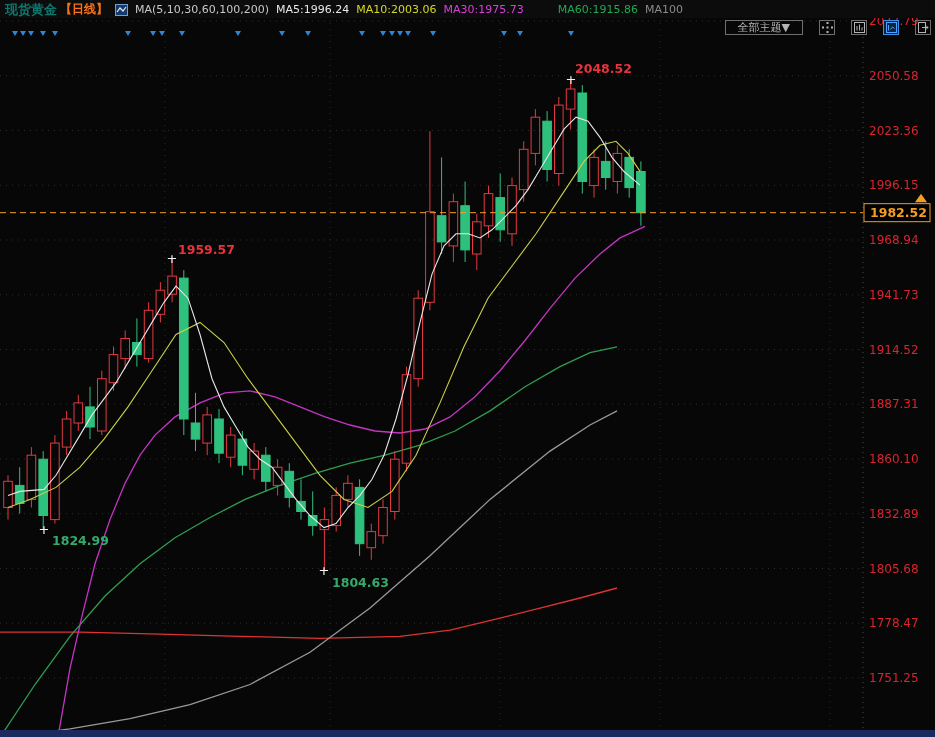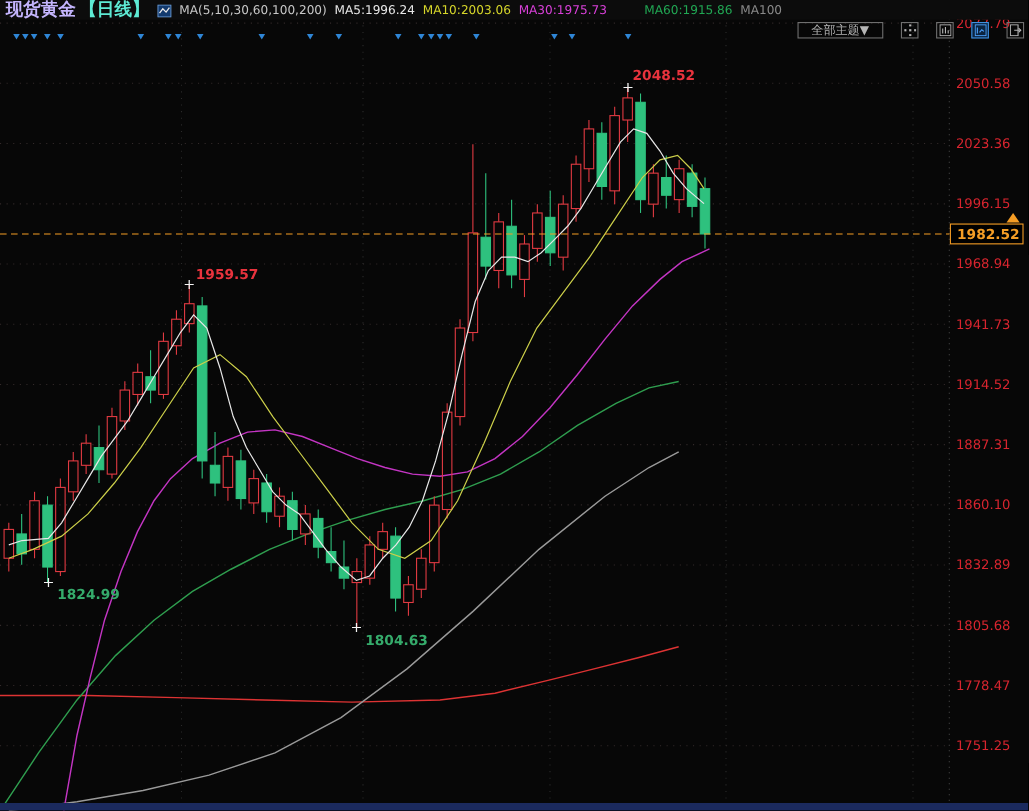--- a/index.html
+++ b/index.html
@@ -2,22 +2,22 @@
 <html><head>
 <meta charset="utf-8">
 <style>
   html,body{margin:0;padding:0;background:#000;}
   .stage{position:relative;width:935px;height:737px;background:#070707;overflow:hidden;
          font-family:"DejaVu Sans","Liberation Sans",sans-serif;}
   .header{position:absolute;top:0;left:0;right:0;height:17px;z-index:3;background:#0c0c0c;
           display:flex;justify-content:space-between;align-items:center;padding:1px 4px 0 5px;
           font-size:11px;white-space:nowrap;}
   .hleft{display:flex;align-items:center;gap:7px;overflow:hidden;}
-  .title{color:#c4b5fd;font-weight:bold;font-size:16px;}
-  .period{color:#5eead4;font-weight:bold;font-size:16px;}
+  .title{color:#0f766e;font-weight:bold;font-size:13px;}
+  .period{color:#f97316;font-weight:bold;font-size:12px;}
   .chart-ico{display:inline-flex;align-items:center;}
   .formula{color:#c8c8c8;}
   .l-ma5{color:#e8e8e8;text-align:right;} .l-ma10{color:#d6d62a;} .l-ma30{color:#d940d9;text-align:center;}
   .l-ma60{color:#21a854;padding-left:27px;} .l-ma100{color:#8a8a8a;text-align:right;}
   .hright{display:flex;align-items:flex-start;gap:16px;margin-top:36px;}
   .theme{background:transparent;border:1px solid #6f6f6f;color:#b5b5b5;font-size:11px;
          height:15px;line-height:13px;padding:0 12px;cursor:pointer;
          font-family:"DejaVu Sans","Liberation Sans",sans-serif;}
   .icon-btn{background:transparent;border:1px solid #6f6f6f;width:16px;height:15px;padding:0;
             display:inline-flex;align-items:center;justify-content:center;cursor:pointer;}

